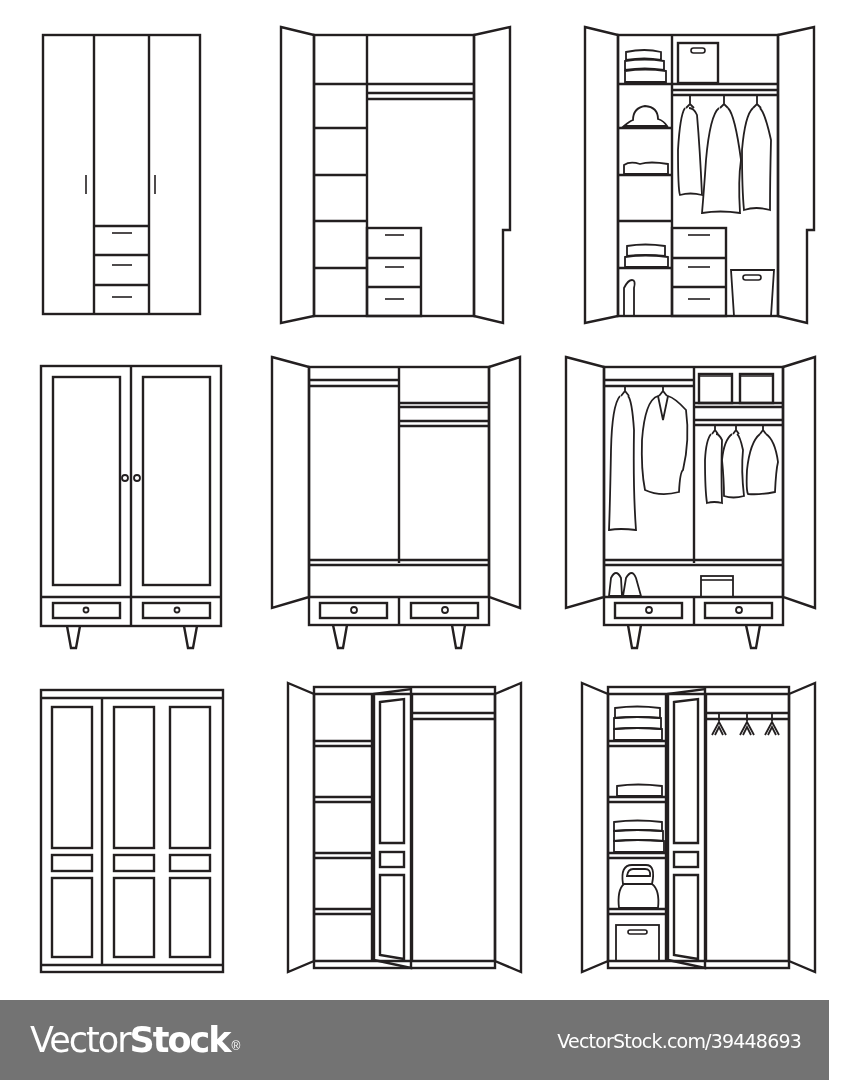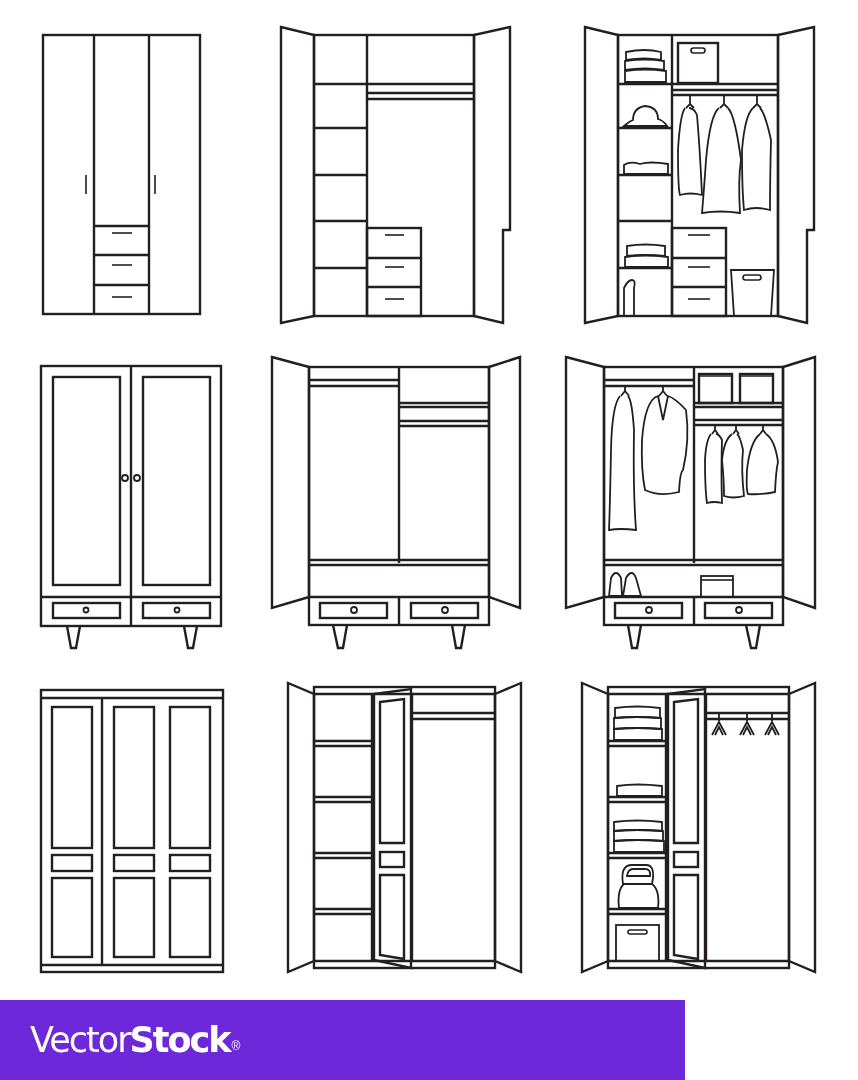--- a/index.html
+++ b/index.html
@@ -1,19 +1,19 @@
 <!DOCTYPE html>
 <html><head>
 <meta charset="utf-8">
 <style>
   html,body{margin:0;padding:0;background:#fff;}
   body{width:858px;height:1080px;position:relative;overflow:hidden;font-family:"Liberation Sans",sans-serif;}
   .canvas{position:absolute;left:0;top:0;width:858px;height:1000px;background:#fff;}
   .canvas svg{position:absolute;left:0;top:0;}
-  .footer{position:absolute;left:0;top:1000px;width:685px;height:80px;background:#6d28d9;color:#fff;}
+  .footer{position:absolute;left:0;top:1000px;width:829px;height:80px;background:#737373;color:#fff;}
   .brand{position:absolute;left:30px;top:20px;font-size:37px;letter-spacing:-1px;line-height:40px;}
   .brand .thin{font-weight:normal;font-family:"DejaVu Sans",sans-serif;font-size:35px;letter-spacing:-2px;}
   .brand .bold{font-weight:bold;font-family:"DejaVu Sans",sans-serif;font-size:35px;letter-spacing:-2px;}
   .brand sup{font-size:12px;vertical-align:top;position:relative;top:6px;margin-left:2px;}
   .url{position:absolute;right:28px;top:30px;font-size:19px;font-family:"DejaVu Sans",sans-serif;letter-spacing:-0.8px;}
 </style>
 </head>
 <body>
 
 <div class="canvas">
@@ -286,13 +286,14 @@
       <path d="M772,714 L772,721 M765,735 L772,722 L779,735 M768,735 L772,727 L776,735"></path>
     </g>
   </g>
 </svg>
 </div>
 
 <div class="footer">
   <div class="brand">
     <span class="thin">Vector</span><span class="bold">Stock</span><sup>®</sup>
   </div>
+  <div class="url">VectorStock.com/39448693</div>
 </div>
 
 </body></html>

